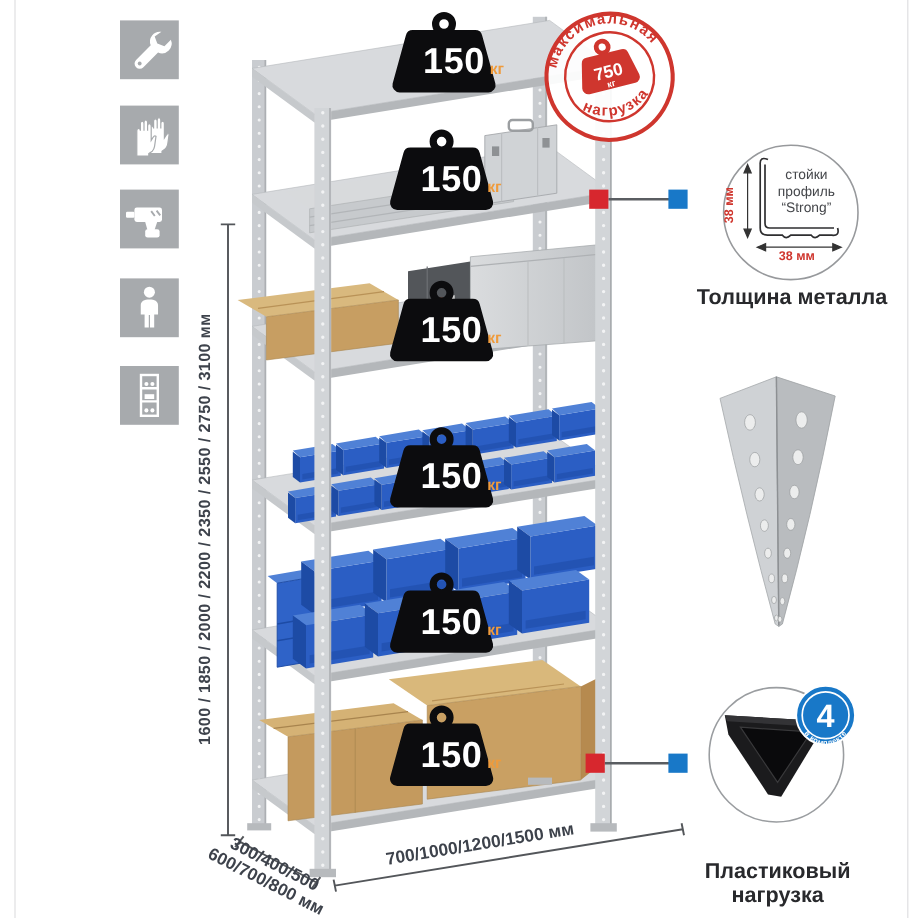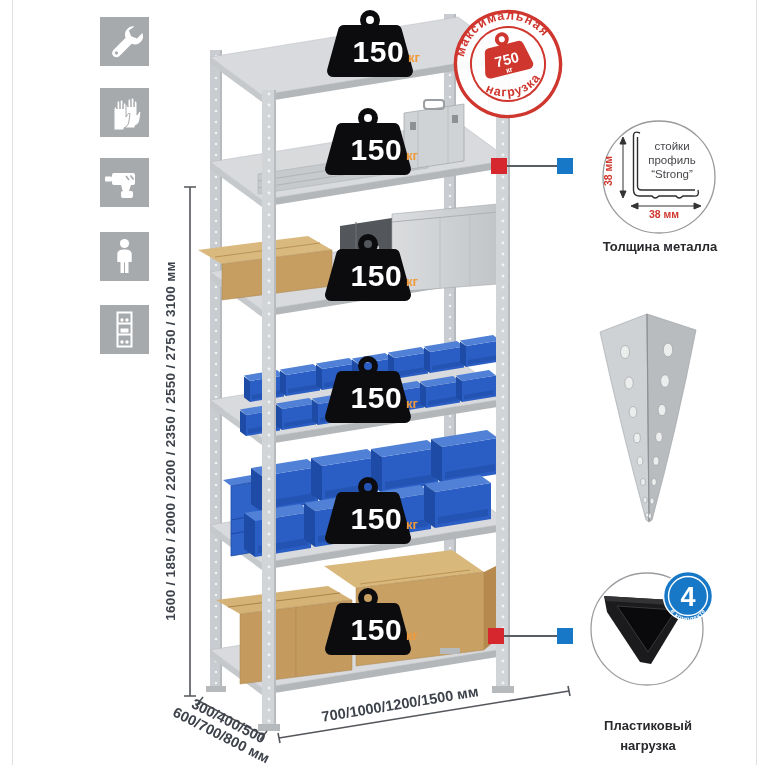--- a/index.html
+++ b/index.html
@@ -21,21 +21,21 @@
             fill:#cf362e;letter-spacing:1.2px;}
   
   .dimtxt{position:absolute;color:#3d424b;font-weight:bold;text-align:center;}
   .vdim{left:-58px;top:432px;width:460px;height:18px;font-size:13.5px;letter-spacing:.3px;
         transform:rotate(-90deg);transform-origin:center;}
   .ddim{left:145px;top:712px;width:160px;font-size:14.5px;line-height:16px;
         transform:rotate(27deg);transform-origin:center;}
   .wdim{left:280px;top:696px;width:240px;font-size:14.5px;transform:rotate(-9.3deg);
         transform-origin:center;}
   
-  .cap{position:absolute;width:176px;text-align:center;color:#28292c;font-size:13px;
+  .cap{position:absolute;width:176px;text-align:center;color:#28292c;font-size:18px;
        font-weight:bold;line-height:20px;}
   .cap.profile{left:572px;top:237px;}
   .cap.foot{left:560px;top:716px;}
   .plabel{position:absolute;left:632px;top:139px;width:80px;text-align:center;color:#45474b;
           font-size:11.5px;line-height:14px;}
   .reddim{position:absolute;color:#cf362e;font-size:10.5px;font-weight:bold;text-align:center;}
   .reddim.v{left:586px;top:165px;width:44px;transform:rotate(-90deg);transform-origin:center;}
   .reddim.h{left:640px;top:208px;width:48px;}
 </style>
 </head>

